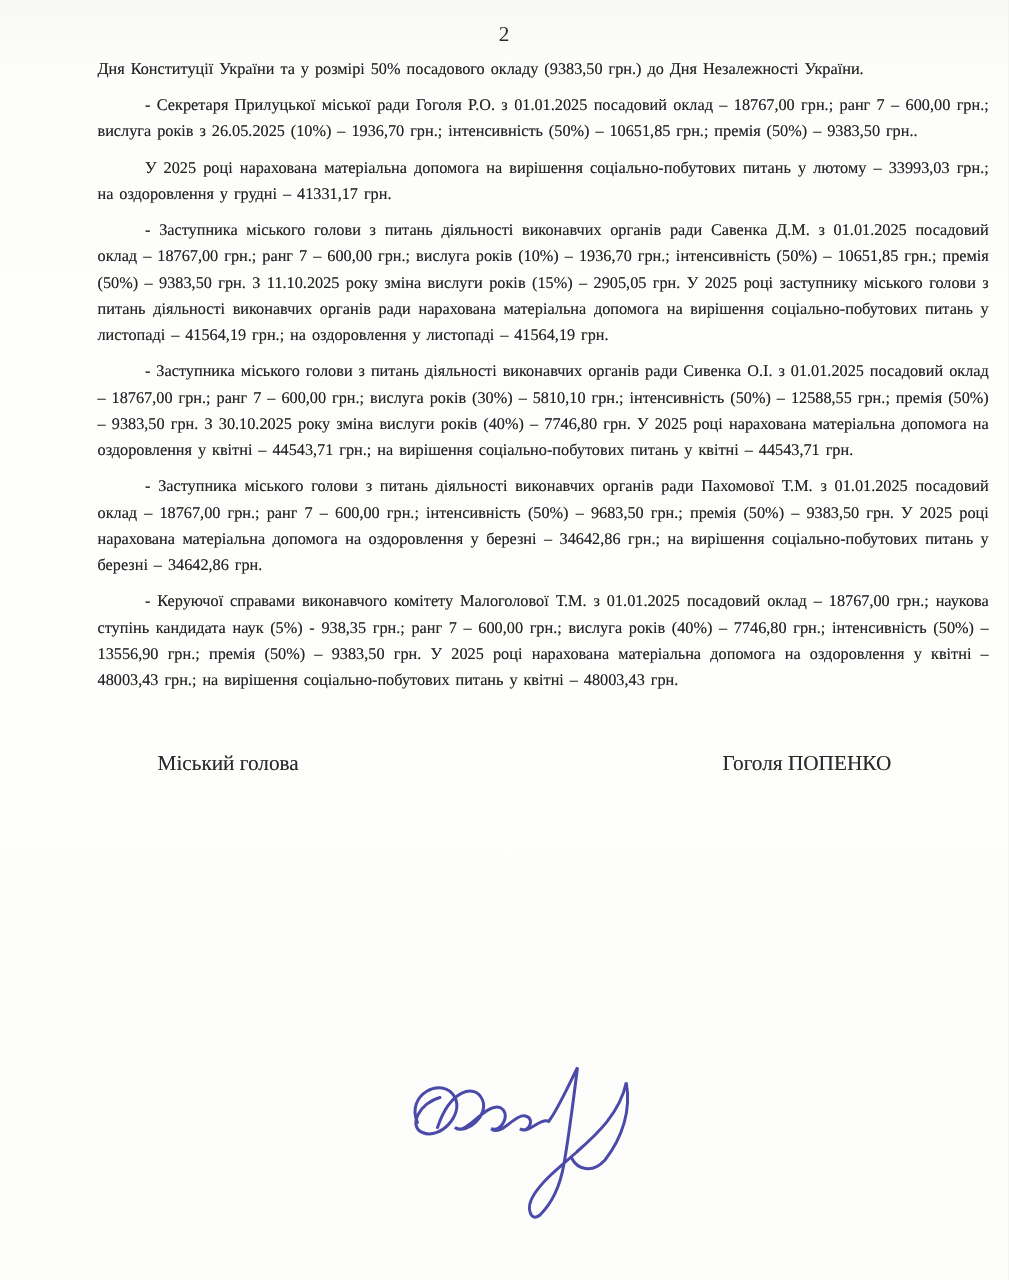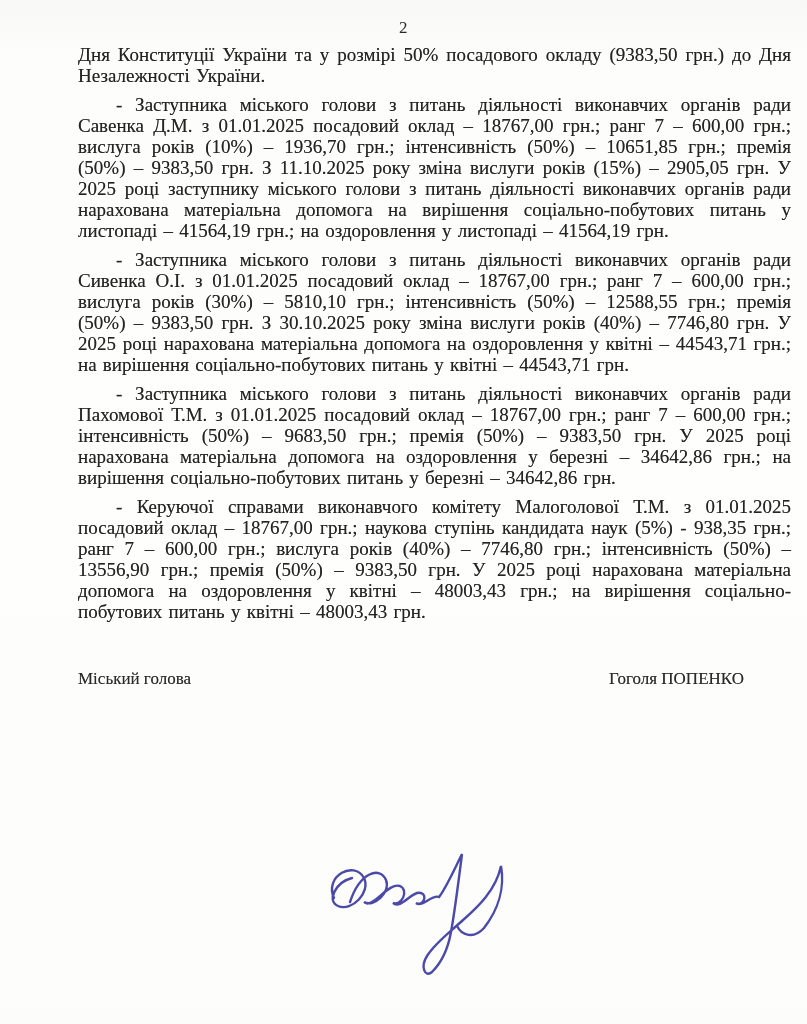--- a/index.html
+++ b/index.html
@@ -24,57 +24,60 @@
     padding-top: 18px;
     padding-bottom: 6px;
     letter-spacing: 0.5px;
     color: #2a2a2a;
   }
   .body-text {
     padding: 0 16px 0 78px;
   }
   .body-text p {
     margin: 0 0 8px 0;
-    font-size: 19px;
+    font-size: 13px;
     line-height: 21px;
     text-align: justify;
     color: #242424;
     text-shadow: 0 0 0.5px rgba(40,40,40,0.55);
     word-spacing: 1.5px;
   }
   .body-text p.indent { text-indent: 38px; }
   .footer {
     display: flex;
     justify-content: space-between;
     align-items: flex-start;
-    padding: 0 63px 0 78px;
+    padding: 0 94px 0 78px;
     margin-top: 47px;
     font-size: 17px;
     color: #2a2a2a;
     text-shadow: 0 0 0.5px rgba(40,40,40,0.5);
+    margin-left: 48px;
   }
   .signature {
     position: absolute;
     left: 316px;
     top: 848px;
     width: 210px;
     height: 132px;
     pointer-events: none;
   }
   .signature svg { width: 100%; height: 100%; }
 </style>
 </head>
 <body>
 
 <div class="page">
 
   <div class="page-number">2</div>
 
   <div class="body-text">
     <p>Дня Конституції України та у розмірі 50% посадового окладу (9383,50 грн.) до Дня Незалежності України.</p>
+    <p class="indent">- Секретаря Прилуцької міської ради Гоголя Р.О. з 01.01.2025 посадовий оклад – 18767,00 грн.; ранг 7 – 600,00 грн.; вислуга років з 26.05.2025 (10%) – 1936,70 грн.; інтенсивність (50%) – 10651,85 грн.; премія (50%) – 9383,50 грн..</p>
+    <p class="indent">У 2025 році нарахована матеріальна допомога на вирішення соціально-побутових питань у лютому – 33993,03 грн.; на оздоровлення у грудні – 41331,17 грн.</p>
     <p class="indent">- Заступника міського голови з питань діяльності виконавчих органів ради Савенка Д.М. з 01.01.2025 посадовий оклад – 18767,00 грн.; ранг 7 – 600,00 грн.; вислуга років (10%) – 1936,70 грн.; інтенсивність (50%) – 10651,85 грн.; премія (50%) – 9383,50 грн. З 11.10.2025 року зміна вислуги років (15%) – 2905,05 грн. У 2025 році заступнику міського голови з питань діяльності виконавчих органів ради нарахована матеріальна допомога на вирішення соціально-побутових питань у листопаді – 41564,19 грн.; на оздоровлення у листопаді – 41564,19 грн.</p>
     <p class="indent">- Заступника міського голови з питань діяльності виконавчих органів ради Сивенка О.І. з 01.01.2025 посадовий оклад – 18767,00 грн.; ранг 7 – 600,00 грн.; вислуга років (30%) – 5810,10 грн.; інтенсивність (50%) – 12588,55 грн.; премія (50%) – 9383,50 грн. З 30.10.2025 року зміна вислуги років (40%) – 7746,80 грн. У 2025 році нарахована матеріальна допомога на оздоровлення у квітні – 44543,71 грн.; на вирішення соціально-побутових питань у квітні – 44543,71 грн.</p>
     <p class="indent">- Заступника міського голови з питань діяльності виконавчих органів ради Пахомової Т.М. з 01.01.2025 посадовий оклад – 18767,00 грн.; ранг 7 – 600,00 грн.; інтенсивність (50%) – 9683,50 грн.; премія (50%) – 9383,50 грн. У 2025 році нарахована матеріальна допомога на оздоровлення у березні – 34642,86 грн.; на вирішення соціально-побутових питань у березні – 34642,86 грн.</p>
     <p class="indent">- Керуючої справами виконавчого комітету Малоголової Т.М. з 01.01.2025 посадовий оклад – 18767,00 грн.; наукова ступінь кандидата наук (5%) - 938,35 грн.; ранг 7 – 600,00 грн.; вислуга років (40%) – 7746,80 грн.; інтенсивність (50%) – 13556,90 грн.; премія (50%) – 9383,50 грн. У 2025 році нарахована матеріальна допомога на оздоровлення у квітні – 48003,43 грн.; на вирішення соціально-побутових питань у квітні – 48003,43 грн.</p>
   </div>
 
   <div class="footer">
     <span>Міський голова</span>
     <span>Гоголя ПОПЕНКО</span>
   </div>

